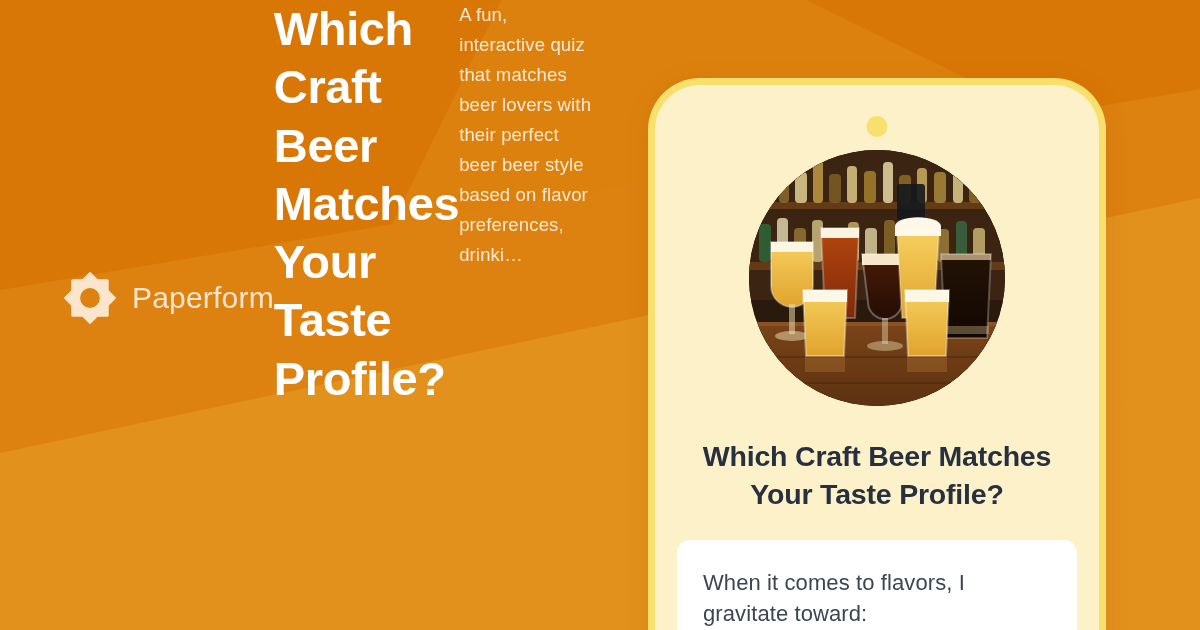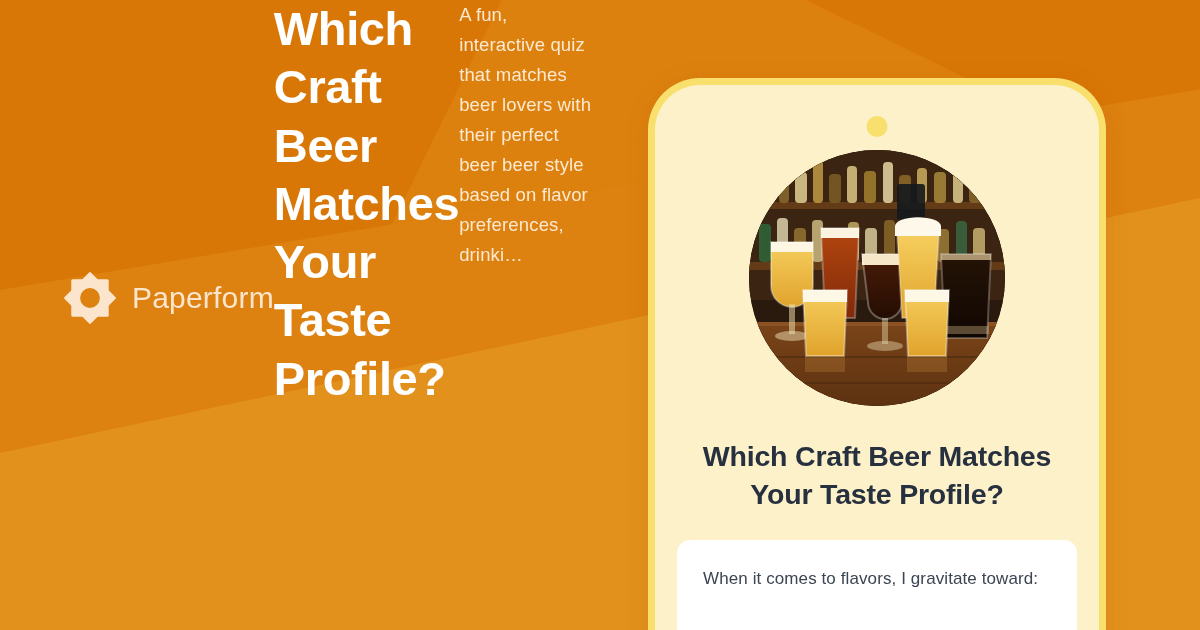--- a/index.html
+++ b/index.html
@@ -145,21 +145,21 @@
 
   .question-box {
     position:absolute;
     left:22px; right:22px; top:455px;
     background:#ffffff;
     border-radius:13px;
     padding:27px 26px 34px;
     min-height:160px;
   }
   .question-text {
-    font-size:17px;
+    font-size:22px;
     line-height:1.42;
     color:#3c4552;
     letter-spacing:.1px;
   }
 </style>
 </head>
 <body>
 
 <div class="og-card">
 

